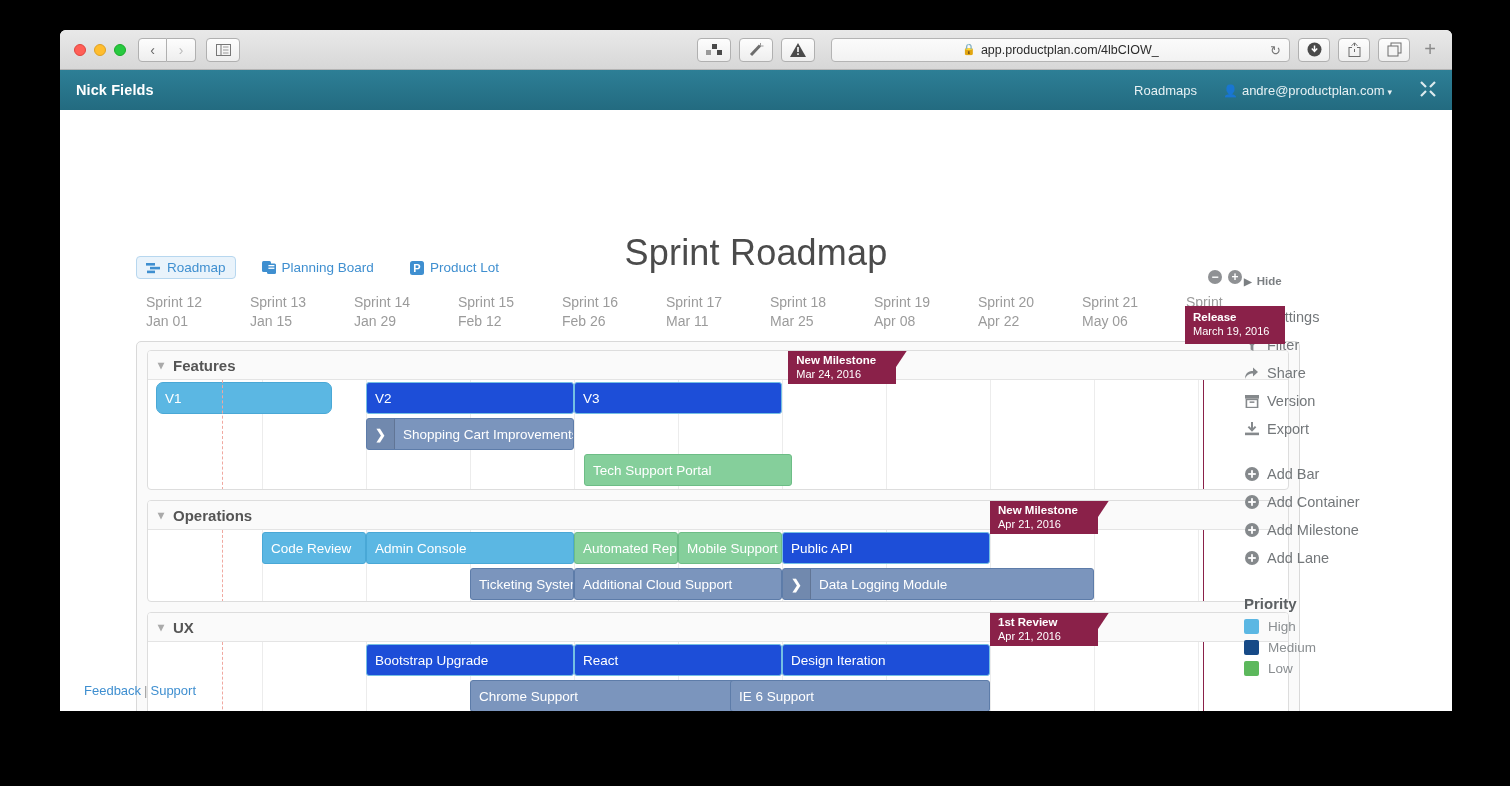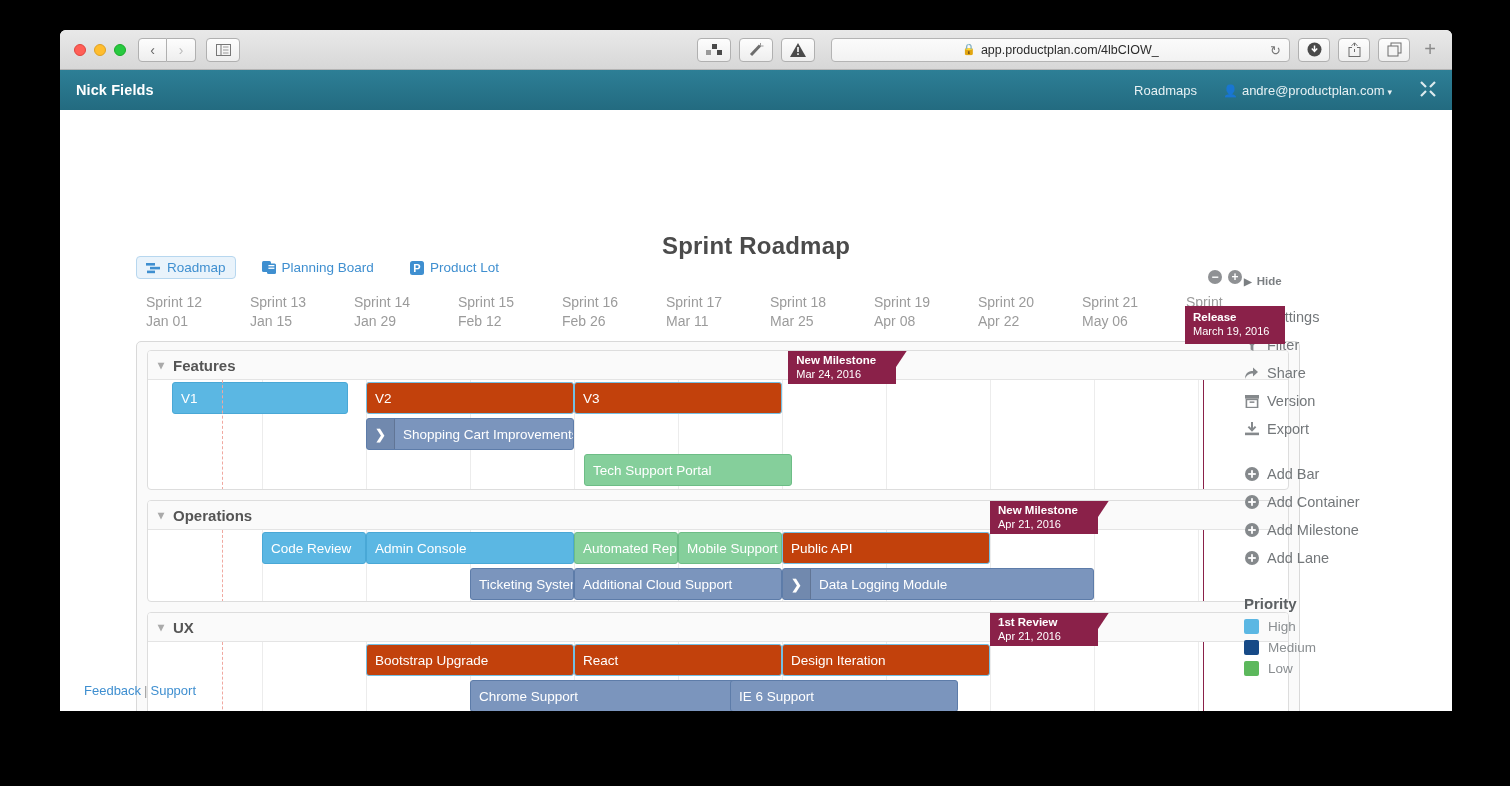--- a/index.html
+++ b/index.html
@@ -110,21 +110,21 @@
     display: flex; align-items: center; gap: 6px;
     font-size: 13.5px; color: #3f8fd0;
     padding: 4px 10px; border-radius: 4px;
   }
   .tab.active { background: #e9f3fb; border: 1px solid #b7d7ef; padding: 3px 9px; }
   .tab .ti { display:inline-flex; }
 
   .roadmap-title {
     position: absolute; left: 0; right: 0; top: 122px;
     text-align: center;
-    font-size: 24px; font-weight: 700; color: #4b4b4b;
+    font-size: 36px; font-weight: 400; color: #4b4b4b;
     letter-spacing: 0.2px;
   }
 
   .zoom-ctrls {
     position: absolute; right: 210px; top: 160px;
     display: flex; gap: 6px; z-index: 6;
   }
   .zc {
     width: 14px; height: 14px; border-radius: 50%;
     background: #8f9194; color: #fff;
@@ -209,21 +209,21 @@
     height: 32px;
     border-radius: 3px;
     display: flex; align-items: center;
     color: #fff; font-size: 13.5px;
     padding-left: 8px;
     overflow: hidden;
     white-space: nowrap;
     z-index: 3;
   }
   .bar.high   { background: #5bb7e3; border: 1px solid #49a8d6; }
-  .bar.high2  { background: #c2410c; border: 1px solid #74bfe3; }
+  .bar.high2  { background: #1d4ed8; border: 1px solid #74bfe3; }
   .bar.medium { background: #7b95bd; border: 1px solid #5d7ca9; }
   .bar.low    { background: #85cf9b; border: 1px solid #6dbd86; }
   .bar.container { padding-left: 0; }
   .bar .chev {
     width: 28px; height: 100%;
     background: rgba(0,0,0,0.08);
     border-right: 1px solid rgba(0,0,0,0.14);
     display: flex; align-items: center; justify-content: center;
     font-size: 13px; font-weight: bold;
     flex: 0 0 28px;
@@ -485,21 +485,21 @@
             <div class="gridline" style="left: 322px;"></div>
             <div class="gridline" style="left: 426px;"></div>
             <div class="gridline" style="left: 530px;"></div>
             <div class="gridline" style="left: 634px;"></div>
             <div class="gridline" style="left: 738px;"></div>
             <div class="gridline" style="left: 842px;"></div>
             <div class="gridline" style="left: 946px;"></div>
             <div class="gridline" style="left: 1050px;"></div>
             <div class="todayline" style="left: 74.48px;"></div>
             <div class="releaseline" style="left: 1055.2px;"></div>
-            <div class="bar high" style="left: 24px; width: 176px; top: 2px;">
+            <div class="bar high" style="left: 8px; width: 176px; top: 2px; border-radius: 7px;">
               <span>V1</span>
             </div>
             <div class="bar high2" style="left: 218px; width: 208px; top: 2px;">
               <span>V2</span>
             </div>
             <div class="bar high2" style="left: 426px; width: 208px; top: 2px;">
               <span>V3</span>
             </div>
             <div class="bar medium container" style="left: 218px; width: 208px; top: 38px;">
               <span class="chev">❯</span>
@@ -588,21 +588,21 @@
             </div>
             <div class="bar high2" style="left: 426px; width: 208px; top: 2px;">
               <span>React</span>
             </div>
             <div class="bar high2" style="left: 634px; width: 208px; top: 2px;">
               <span>Design Iteration</span>
             </div>
             <div class="bar medium" style="left: 322px; width: 284px; top: 38px;">
               <span>Chrome Support</span>
             </div>
-            <div class="bar medium" style="left: 582px; width: 228px; top: 38px;">
+            <div class="bar medium" style="left: 582px; width: 260px; top: 38px;">
               <span>IE 6 Support</span>
             </div>
             <div class="milestone" style="left: 842px; top: -31px; width: 108px;">
               <div class="fold"></div>
               <div class="mtitle">1st Review</div>
               <div class="mdate">Apr 21, 2016</div>
             </div>
           </div>
         </div>
       </div>

